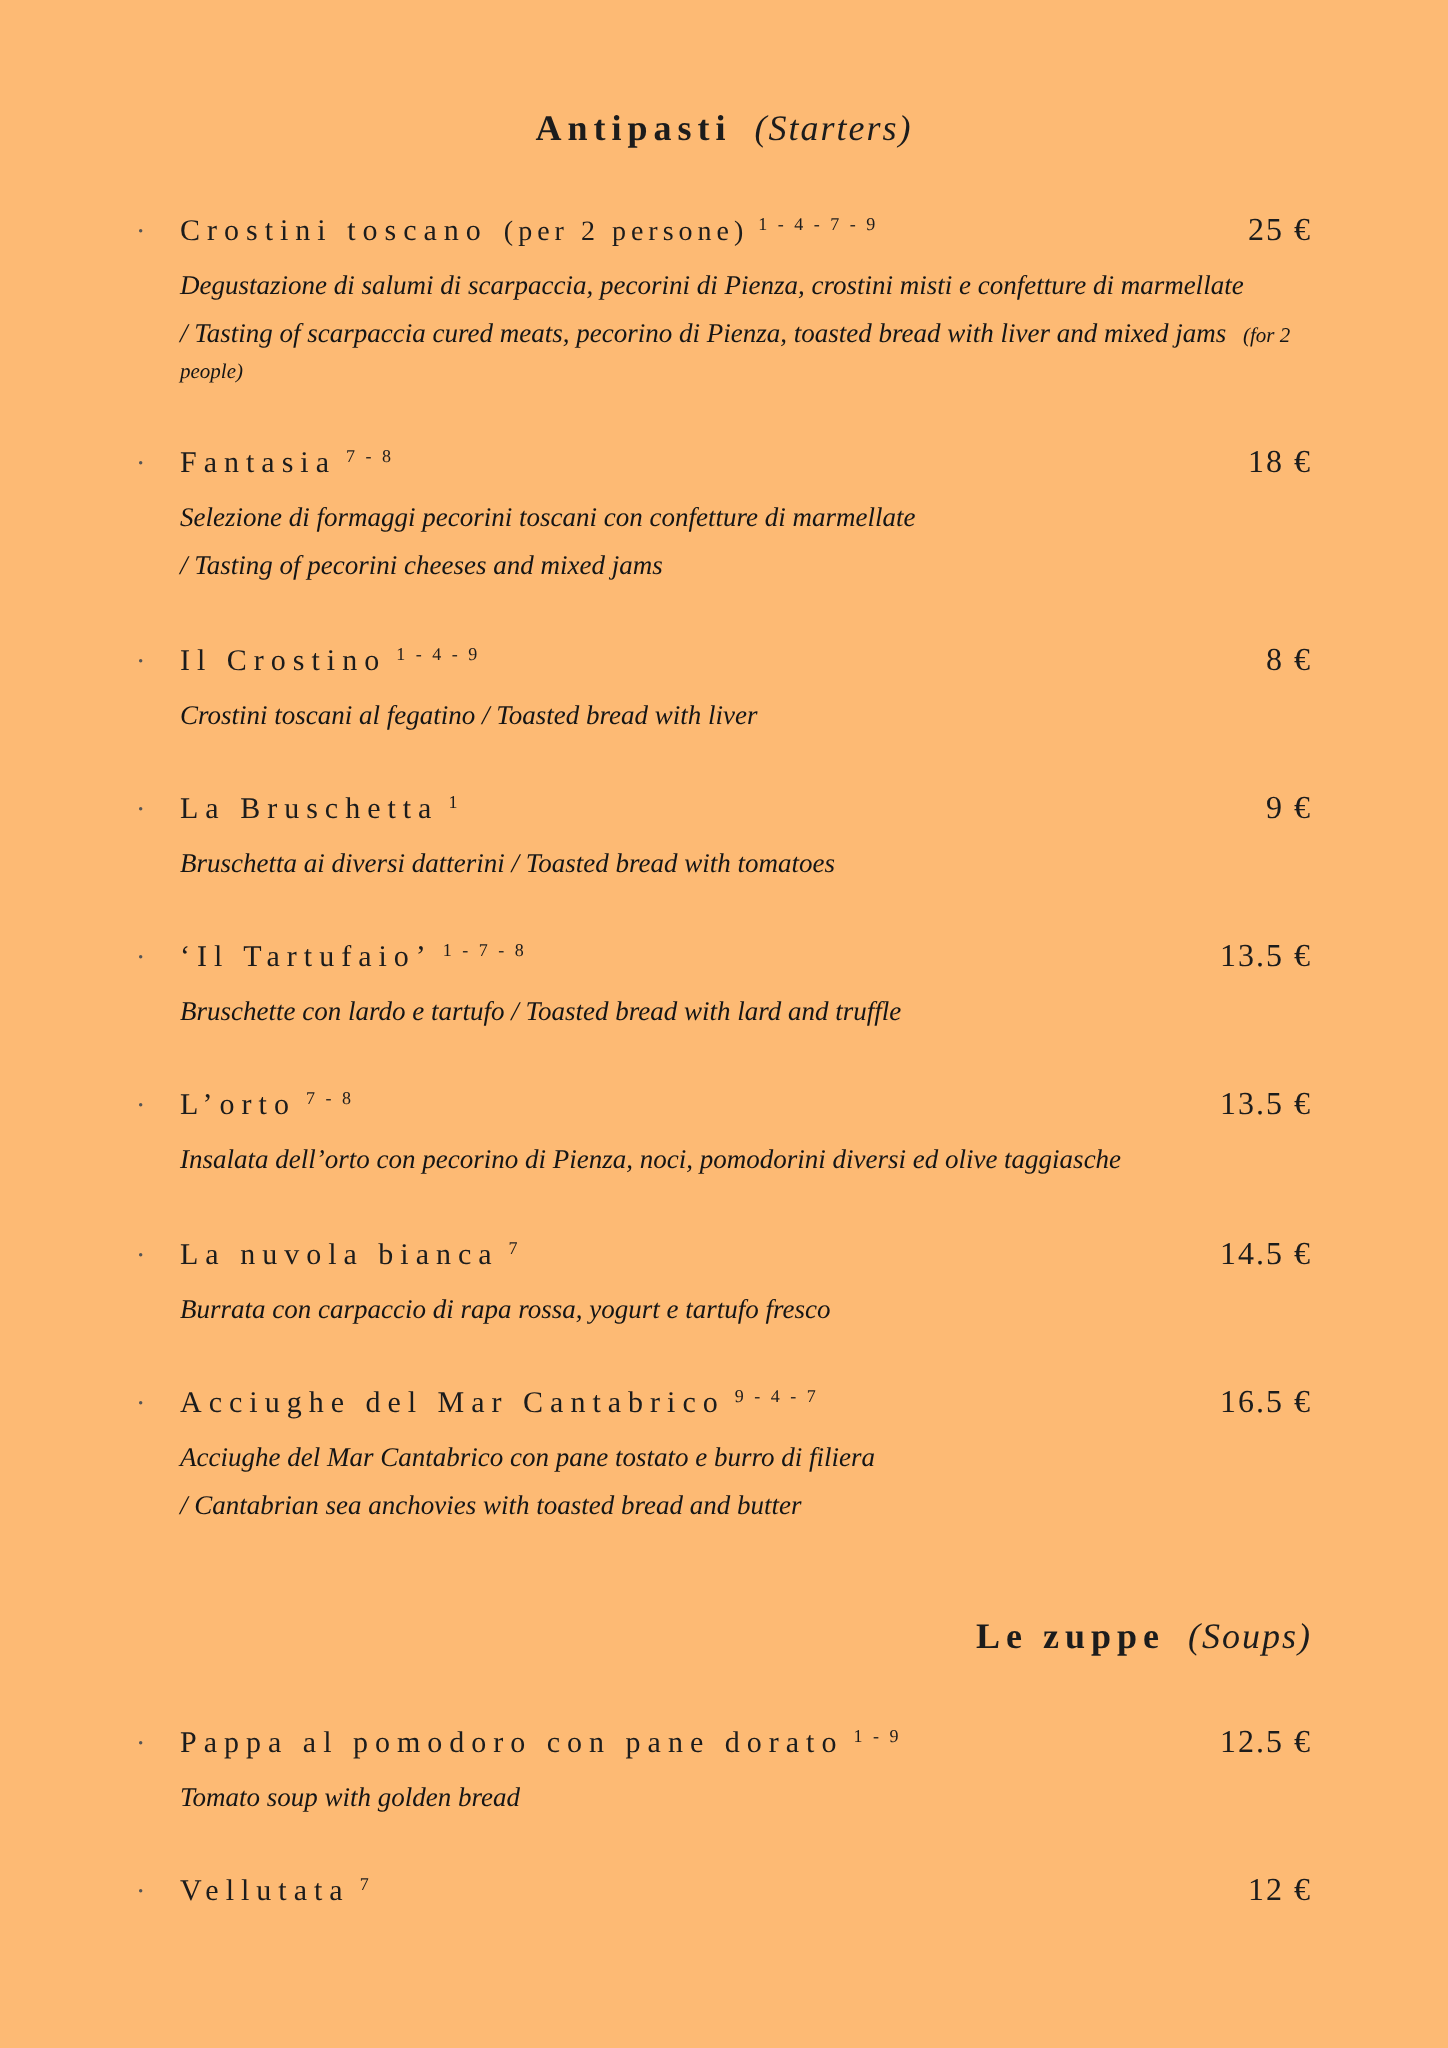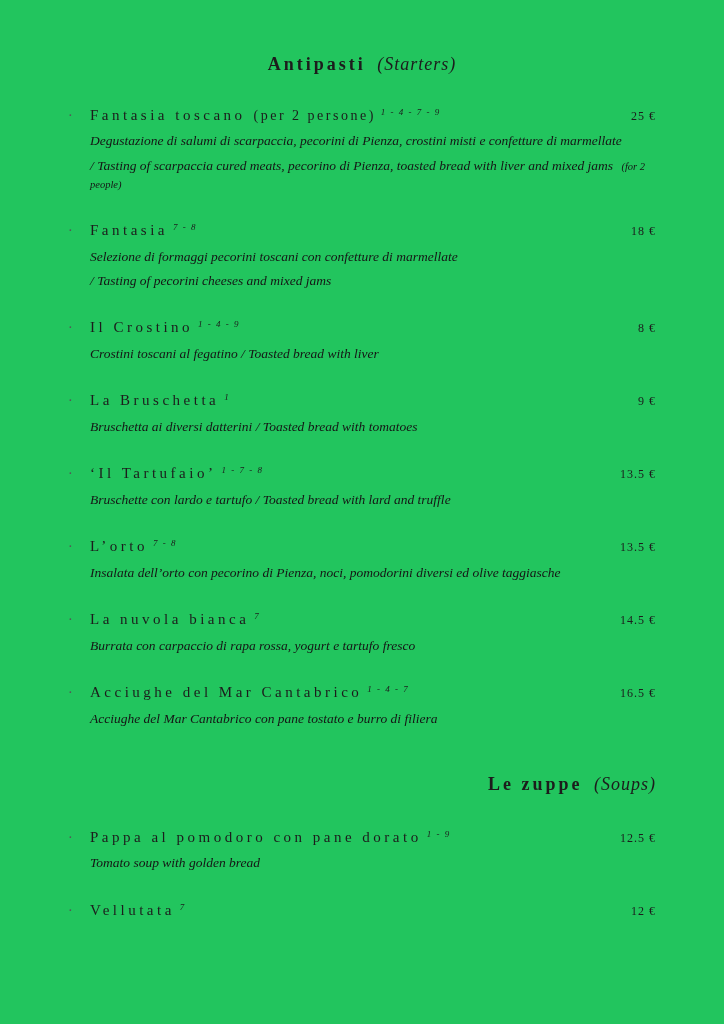--- a/index.html
+++ b/index.html
@@ -1,20 +1,20 @@
 <!DOCTYPE html>
 <html><head>
 <meta charset="utf-8">
 <style>
   html, body { margin: 0; padding: 0; background: #e8e8e8; }
   .page {
     width: 724px;
     height: 1024px;
     margin: 0 auto;
-    background: #22c55e;
+    background: #fdba74;
     box-sizing: border-box;
     padding: 54px 68px 18px 68px;
     font-family: "Liberation Serif", "DejaVu Serif", serif;
     color: #1c1c1c;
     overflow: hidden;
     position: relative;
   }
   .section-title {
     text-align: center;
     margin: 0 0 30px 0;
@@ -46,30 +46,29 @@
     font-size: 15px;
     letter-spacing: 3.5px;
   }
   .name-note {
     font-size: 14px;
     letter-spacing: 2.5px;
     margin-left: 8px;
   }
   .alg {
     font-size: 9px;
-    font-style: italic;
     letter-spacing: 1.5px;
     position: relative;
     top: -5px;
     margin-left: 5px;
     white-space: nowrap;
   }
   .price {
     margin-left: auto;
-    font-size: 12px;
+    font-size: 16px;
     letter-spacing: 1px;
     white-space: nowrap;
     padding-left: 12px;
     text-align: center;
   }
   .desc {
     padding-left: 22px;
     font-style: italic;
     font-size: 13.5px;
     line-height: 1.35;
@@ -88,21 +87,21 @@
 <div class="page">
 
   <h2 class="section-title">
     <span class="t-main">Antipasti</span>
     <span class="t-sub">(Starters)</span>
   </h2>
 
   <div class="item">
     <div class="head">
       <span class="bullet">·</span>
-      <span class="name">Fantasia toscano</span>
+      <span class="name">Crostini toscano</span>
       <span class="name-note">(per 2 persone)</span>
       <span class="alg">1 - 4 - 7 - 9</span>
       <span class="price">25 €</span>
     </div>
     <div class="desc">Degustazione di salumi di scarpaccia, pecorini di Pienza, crostini misti e confetture di marmellate</div>
     <div class="desc">
       <span>/  Tasting of scarpaccia cured meats, pecorino di Pienza, toasted bread with liver and mixed jams</span>
       <span class="small-note">(for 2 people)</span>
     </div>
   </div>
@@ -165,24 +164,25 @@
       <span class="alg">7</span>
       <span class="price">14.5 €</span>
     </div>
     <div class="desc">Burrata con carpaccio di rapa rossa, yogurt e tartufo fresco</div>
   </div>
 
   <div class="item">
     <div class="head">
       <span class="bullet">·</span>
       <span class="name">Acciughe del Mar Cantabrico</span>
-      <span class="alg">1 - 4 - 7</span>
+      <span class="alg">9 - 4 - 7</span>
       <span class="price">16.5 €</span>
     </div>
     <div class="desc">Acciughe del Mar Cantabrico con pane tostato e burro di filiera</div>
+    <div class="desc">/  Cantabrian sea anchovies with toasted bread and butter</div>
   </div>
 
   <h2 class="section-title second">
     <span class="t-main">Le zuppe</span>
     <span class="t-sub">(Soups)</span>
   </h2>
 
   <div class="item">
     <div class="head">
       <span class="bullet">·</span>

